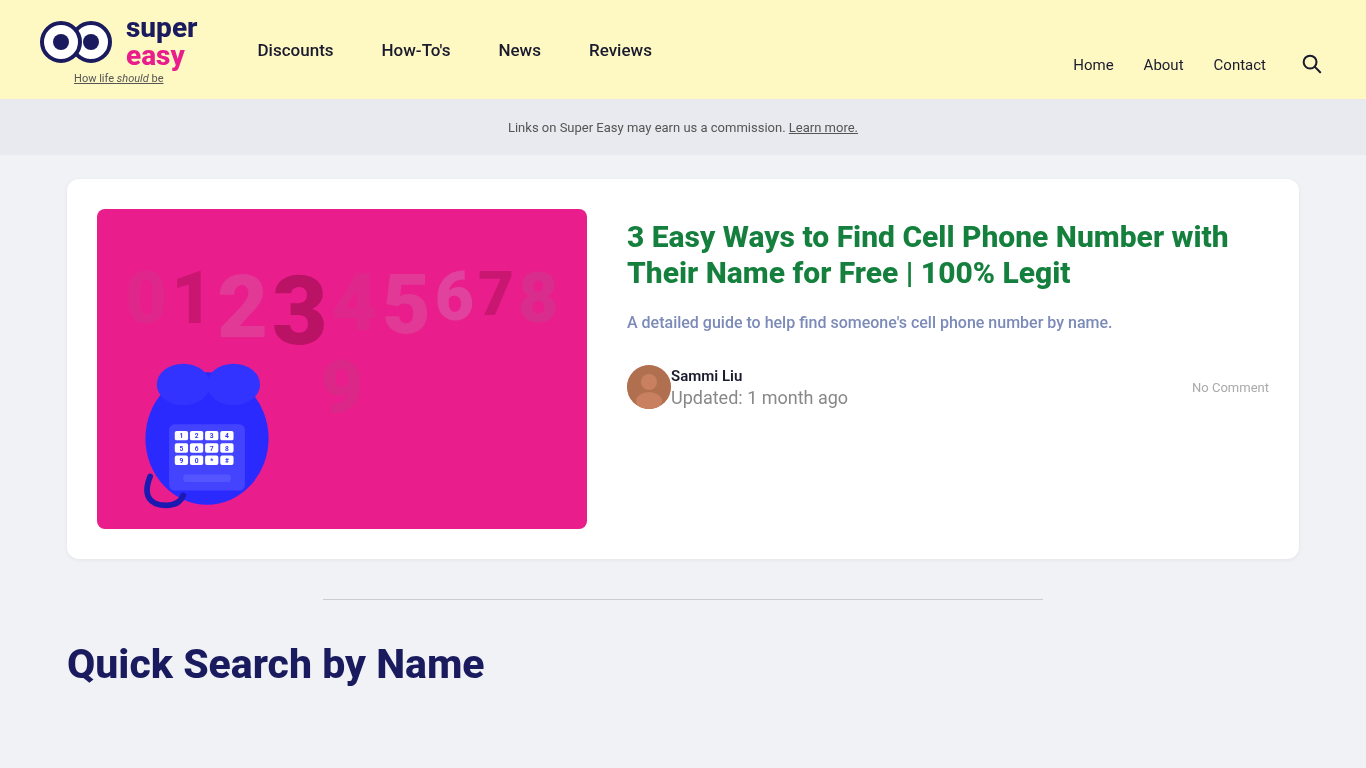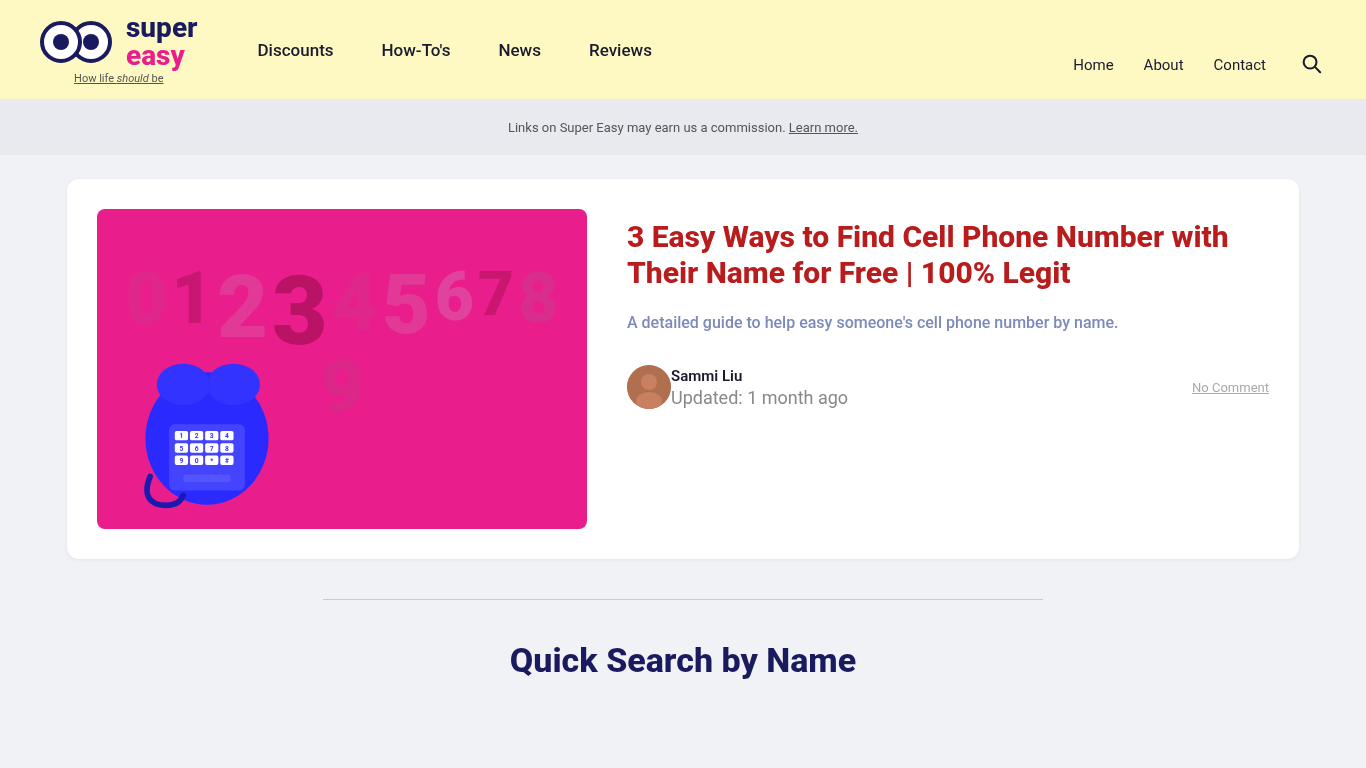--- a/index.html
+++ b/index.html
@@ -226,21 +226,21 @@
 
     
     .article-content {
       flex: 1;
       padding-top: 10px;
     }
 
     .article-title {
       font-size: 30px;
       font-weight: 800;
-      color: #b91c1c;
+      color: #15803d;
       line-height: 1.2;
       margin-bottom: 20px;
     }
 
     .article-subtitle {
       font-size: 16px;
       color: #7b8ab8;
       font-weight: 500;
       margin-bottom: 30px;
       line-height: 1.5;
@@ -278,35 +278,33 @@
     }
     .author-updated {
       font-size: 18px;
       color: #888;
       margin-top: 2px;
     }
 
     .no-comment {
       font-size: 13px;
       color: #aaa;
-      text-decoration: underline;
     }
 
     
     .divider {
       border: none;
       border-top: 1px solid #ccc;
       margin: 40px auto;
       max-width: 720px;
     }
 
     
     .section-title {
-      text-align: center;
-      font-size: 34px;
+      font-size: 41px;
       font-weight: 800;
       color: #1a1a5e;
       margin-top: 20px;
     }
   </style>
 </head>
 <body>
 
 <header>
   <div class="header-left">
@@ -416,21 +414,21 @@
         <text x="69" y="131" fill="#3333ff" font-size="7" font-weight="bold" text-anchor="middle">0</text>
         <text x="85" y="131" fill="#3333ff" font-size="7" font-weight="bold" text-anchor="middle">*</text>
         <text x="101" y="131" fill="#3333ff" font-size="7" font-weight="bold" text-anchor="middle">#</text>
 
         <rect x="55" y="143" width="50" height="8" rx="3" fill="#5555ff"></rect>
       </svg>
     </div>
 
     <div class="article-content">
       <h1 class="article-title">3 Easy Ways to Find Cell Phone Number with Their Name for Free | 100% Legit</h1>
-      <p class="article-subtitle">A detailed guide to help easy someone's cell phone number by name.</p>
+      <p class="article-subtitle">A detailed guide to help find someone's cell phone number by name.</p>
 
       <div class="article-meta">
         <div class="author-area">
           <div class="author-avatar">
 
             <svg width="44" height="44" viewBox="0 0 44 44">
               <circle cx="22" cy="22" r="22" fill="#b07050"></circle>
               <circle cx="22" cy="17" r="8" fill="#c98060"></circle>
               <ellipse cx="22" cy="36" rx="13" ry="9" fill="#c98060"></ellipse>
             </svg>

